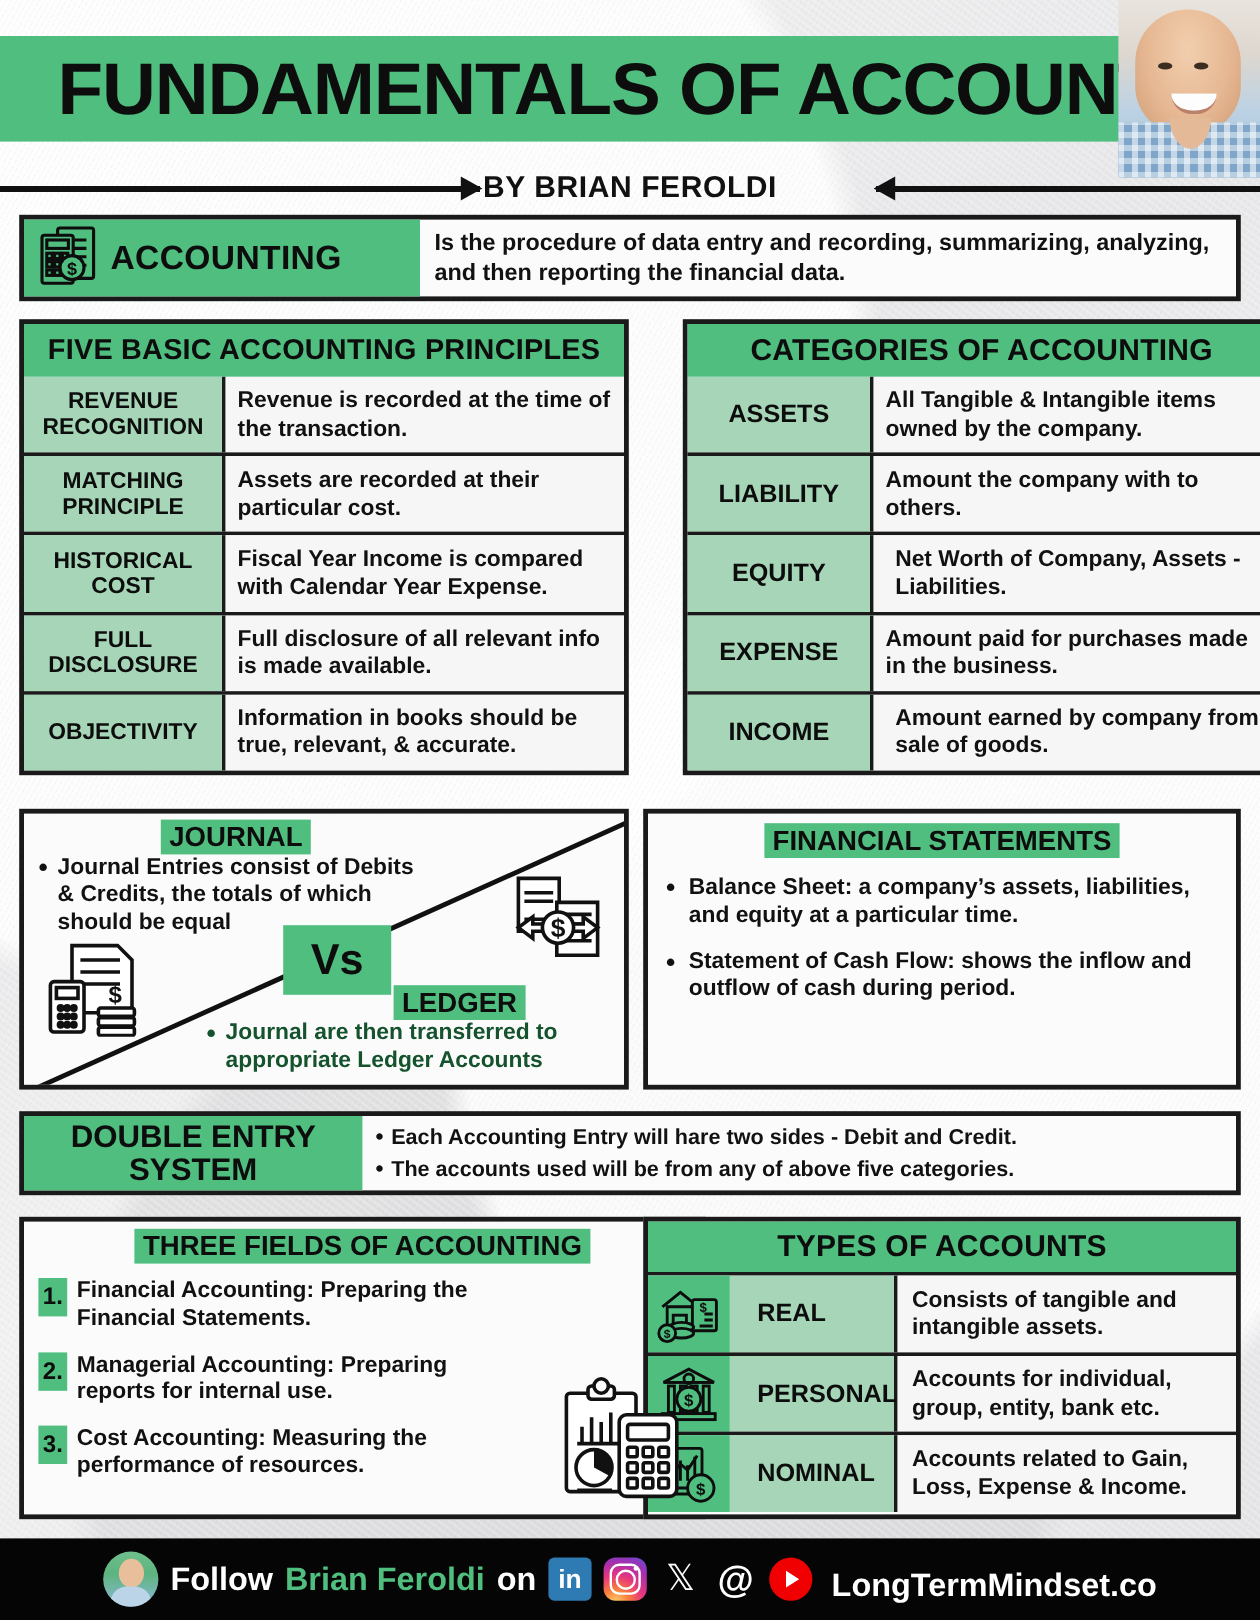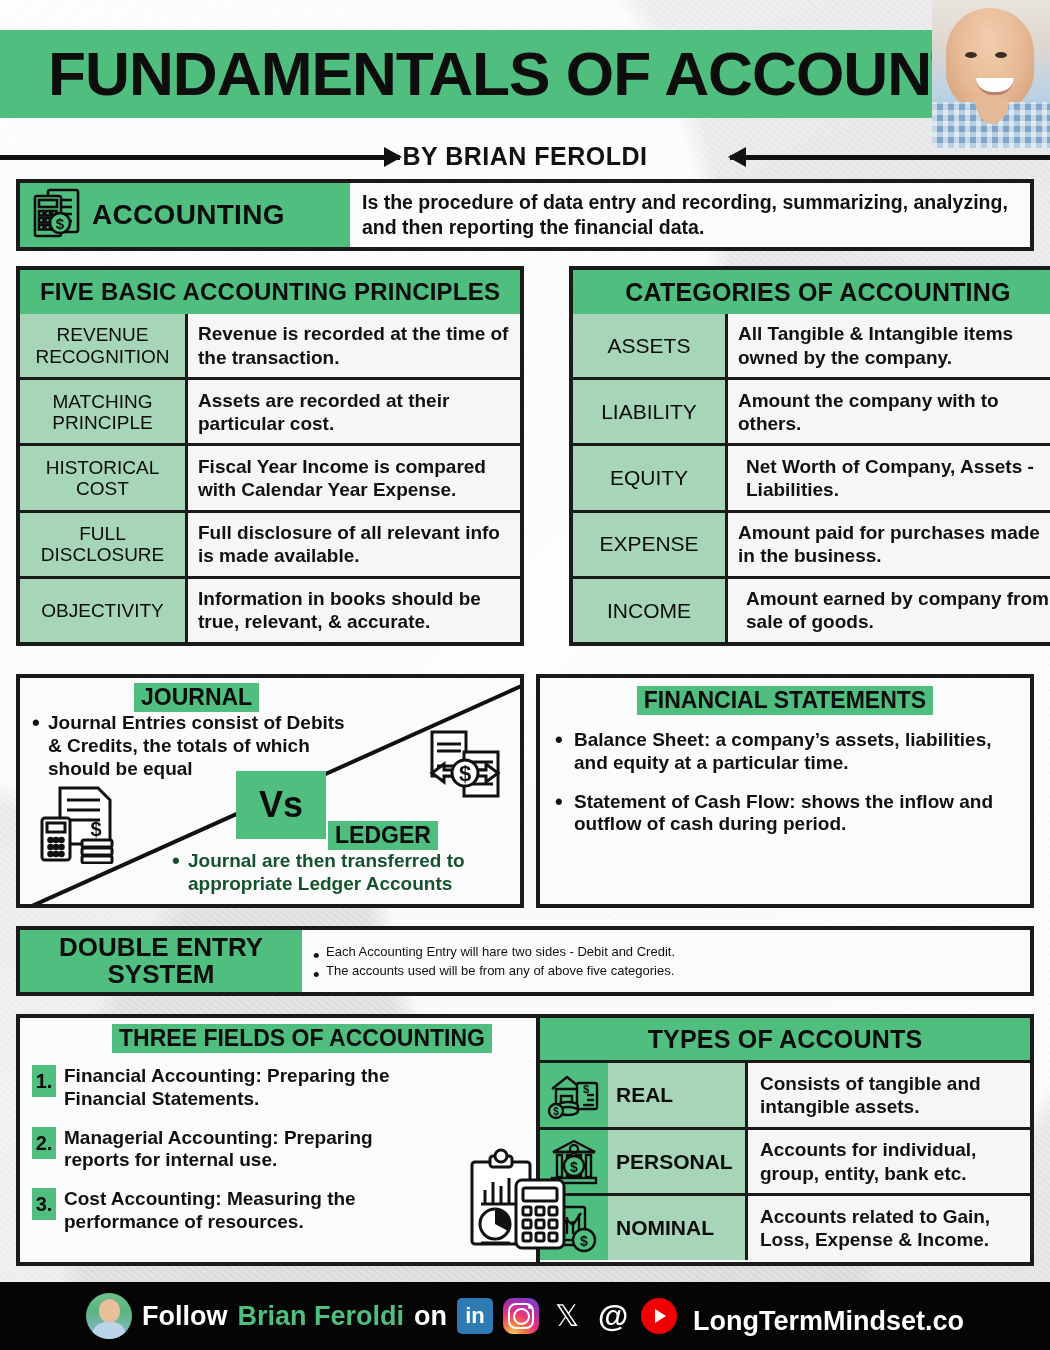--- a/index.html
+++ b/index.html
@@ -110,21 +110,21 @@
   
   #principles-box { left: 16px; top: 266px; width: 508px; height: 380px; }
   #categories-box { left: 536px; top: 266px; width: 498px; height: 380px; margin-left: 33px; }
   .tbl-head { height: 44px; font-size: 25px; }
   #principles-box .tbl-head { font-size: 24px; }
   .tbl-rows { height: calc(100% - 44px); display: flex; flex-direction: column; }
   .trow { flex: 1; display: flex; border-top: 3px solid #1a1a1a; }
   .trow:first-child { border-top: none; }
   .tkey {
     background: #A6D6B7; display: flex; align-items: center; justify-content: center;
-    text-align: center; font-weight: 400; color: #0d0d0d; line-height: 1.12;
+    text-align: center; font-weight: 700; color: #0d0d0d; line-height: 1.12;
     border-right: 3px solid #1a1a1a;
   }
   #principles-box .tkey { width: 168px; font-size: 19px; }
   #categories-box .tkey { width: 155px; font-size: 21px; }
   .tval {
     flex: 1; display: flex; align-items: center; padding: 0 8px 0 10px;
     font-weight: 700; color: #111; line-height: 1.22; background: #f6f6f6;
   }
   #principles-box .tval { font-size: 19px; }
   #categories-box .tval { font-size: 19px; }
@@ -143,21 +143,21 @@
   #journal-title { position: absolute; left: 114px; top: 5px; font-size: 23px; }
   #journal-bullets {
     position: absolute; left: 10px; top: 34px; width: 330px;
     font-size: 19px; font-weight: 700; color: #111; line-height: 1.2;
   }
   #journal-bullets li { list-style: none; position: relative; padding-left: 18px; }
   #journal-bullets li:before {
     content: "\2022"; position: absolute; left: 2px; top: -2px; font-size: 22px;
   }
   #vs-chip {
-    position: absolute; left: 216px; top: 93px; width: 90px; height: 68px;
+    position: absolute; left: 216px; top: 93px; width: 90px; height: 58px;
     background: #4FBE7F; display: flex; align-items: center; justify-content: center;
     font-size: 36px; font-weight: 800; color: #0d0d0d;
   }
   #ledger-title { position: absolute; left: 308px; top: 143px; font-size: 23px; }
   #ledger-bullets {
     position: absolute; left: 150px; top: 172px; width: 350px;
     font-size: 19px; font-weight: 700; color: #14532d; line-height: 1.2; text-align: left;
   }
   #ledger-bullets li { list-style: none; position: relative; padding-left: 18px; }
   #ledger-bullets li:before { content: "\2022"; position: absolute; left: 2px; top: -2px; font-size: 22px; }
@@ -177,21 +177,21 @@
 
   
   #double-entry-box { left: 16px; top: 926px; width: 1018px; height: 70px; display: flex; }
   #de-label {
     width: 282px; background: #4FBE7F; display: flex; align-items: center; justify-content: center;
     text-align: center; font-size: 26px; font-weight: 800; color: #0d0d0d; line-height: 1.05;
   }
   #de-list { flex: 1; display: flex; flex-direction: column; justify-content: center; padding-left: 10px; }
   #de-list li {
     list-style: none; position: relative; padding-left: 14px;
-    font-size: 13px; font-weight: 400; color: #111; line-height: 1.5;
+    font-size: 18px; font-weight: 700; color: #111; line-height: 1.5;
   }
   #de-list li:before { content: "\2022"; position: absolute; left: 1px; top: 0; font-size: 19px; }
 
   
   #three-fields-box { left: 16px; top: 1014px; width: 572px; height: 252px; }
   #tf-title { text-align: center; padding-top: 6px; }
   #tf-title .chip { font-size: 23px; }
   #tf-list { margin-top: 12px; padding-left: 12px; position: relative; z-index: 2; }
   #tf-list li {
     list-style: none; display: flex; gap: 8px; margin-bottom: 16px;
@@ -210,21 +210,21 @@
   #types-box .tbl-head { height: 42px; font-size: 25px; }
   #types-box .trow { border-top: 3px solid #1a1a1a; }
   .ty-key {
     width: 208px; background: #A6D6B7; display: flex; align-items: center;
     border-right: 3px solid #1a1a1a;
   }
   .ty-icon {
     width: 68px; min-width: 68px; height: 100%; background: #4FBE7F;
     display: flex; align-items: center; justify-content: center;
   }
-  .ty-name { flex: 1; font-size: 21px; font-weight: 800; color: #0d0d0d; padding-left: 8px; }
+  .ty-name { flex: 1; font-size: 21px; font-weight: 800; color: #0d0d0d; padding-left: 23px; }
   .ty-val {
     flex: 1; display: flex; align-items: center; padding: 0 8px 0 12px;
     font-size: 19px; font-weight: 700; color: #111; line-height: 1.22; background: #f6f6f6;
   }
 
   
   #footer-bar {
     position: absolute; left: 0; bottom: 0; width: 1050px; height: 68px;
     background: #050505; display: flex; align-items: center; justify-content: center; gap: 10px;
   }

